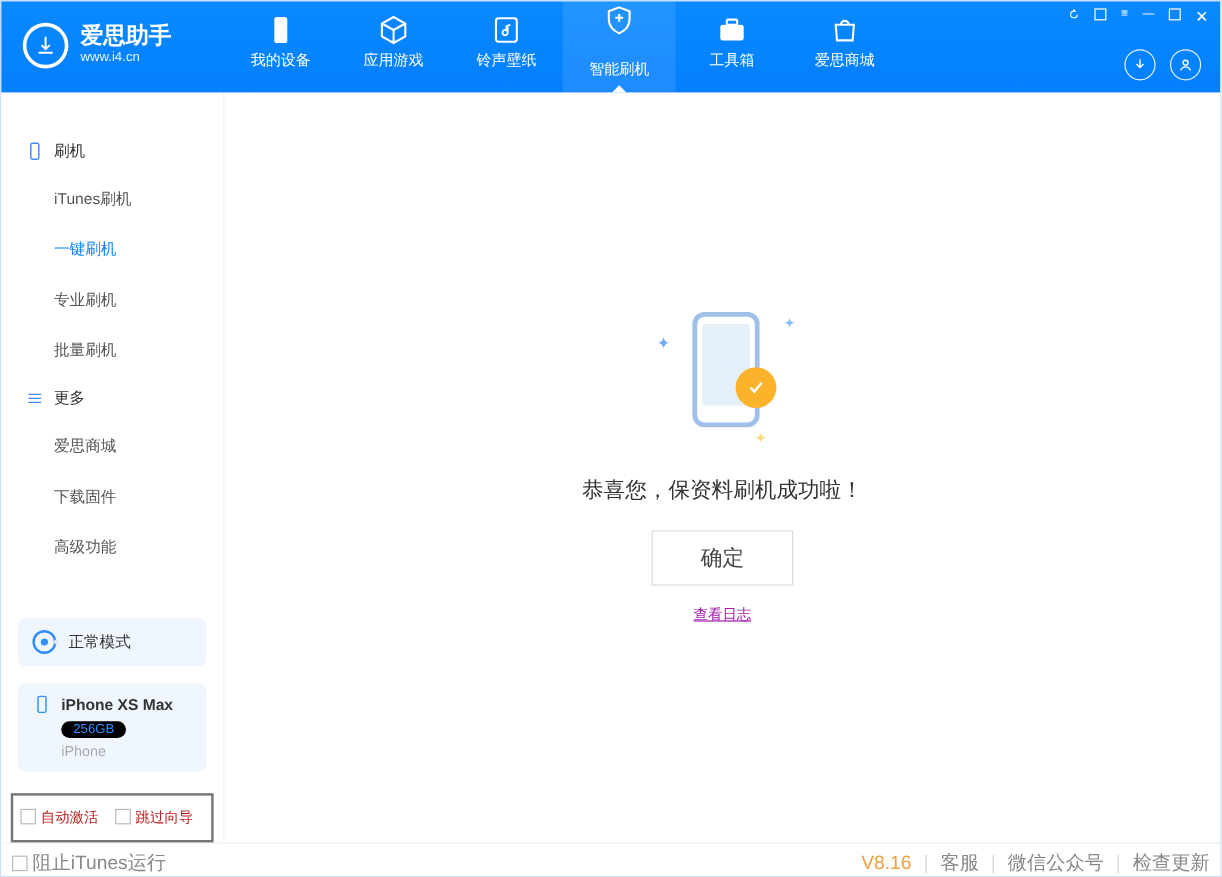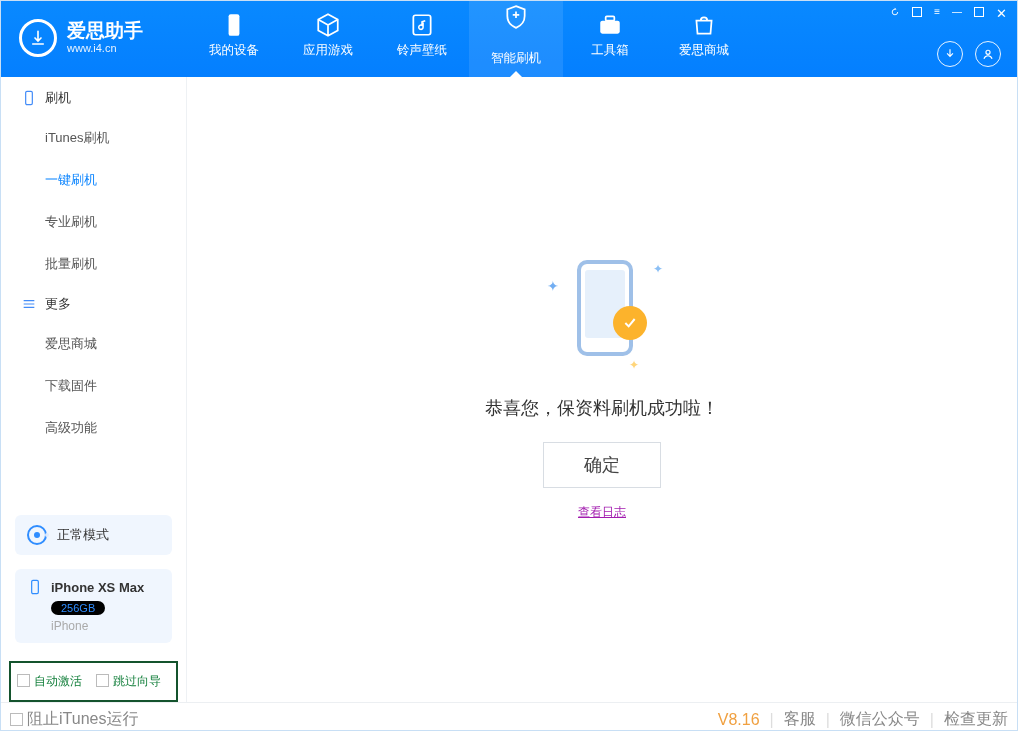--- a/index.html
+++ b/index.html
@@ -20,36 +20,36 @@
 
   .win-ctrls-top { position: absolute; top: 6px; right: 10px; display: flex; gap: 12px; color: #fff; }
   .win-ctrls-top span { cursor: pointer; font-size: 10px; line-height: 1; }
   .win-ctrls-top .box { width: 10px; height: 10px; border: 1px solid #fff; display: inline-block; }
   .hdr-right-icons { position: absolute; bottom: 10px; right: 16px; display: flex; gap: 12px; }
   .ring { width: 26px; height: 26px; border: 1.5px solid rgba(255,255,255,.9); border-radius: 50%; display: flex; align-items: center; justify-content: center; cursor: pointer; }
   .ring svg { width: 14px; height: 14px; stroke: #fff; fill: none; }
 
   .body { display: flex; height: calc(731px - 76px - 28px - 2px); }
   .sidebar { width: 186px; background: #fff; border-right: 1px solid #eef1f4; display: flex; flex-direction: column; }
-  .nav { padding: 2px 0 0 0; font-size: 13px; color: #333; }
+  .nav { padding: 30px 0 0 0; font-size: 13px; color: #333; }
   .nav .cat { display: flex; align-items: center; padding: 10px 20px; color: #333; font-weight: 500; }
   .nav .cat svg { width: 16px; height: 16px; margin-right: 8px; stroke: #438cf8; }
   .nav .item { padding: 12px 20px 12px 44px; color: #555; cursor: pointer; }
   .nav .item.active { color: #0a84ff; }
 
   .device-box { margin: 14px; background: #f0f6fe; border-radius: 6px; padding: 10px 12px; display: flex; align-items: center; gap: 10px; font-size: 13px; color: #333; }
   .device-box .dot { width: 20px; height: 20px; border-radius: 50%; border: 2px solid #2f8dff; display: flex; align-items: center; justify-content: center; }
   .device-box .dot span { width: 6px; height: 6px; background: #2f8dff; border-radius: 50%; display: block; box-shadow: 10px 0 0 -1px #ddeafe; }
 
   .device-info { margin: 0 14px 10px; background: #f0f6fe; border-radius: 6px; padding: 10px 12px; font-size: 12px; color: #666; }
   .device-info .row1 { display: flex; align-items: center; gap: 8px; color: #333; font-weight: 600; font-size: 13px; }
   .device-info .row1 svg { width: 16px; height: 16px; }
   .badge { display: inline-block; background: #000000; color: #2f8dff; border-radius: 10px; padding: 1px 10px; font-size: 11px; margin: 6px 0 4px 24px; }
 
-  .hl-box { border: 2px solid #14532d; margin: 8px 8px 0 8px; padding: 10px 6px; display: flex; gap: 14px; font-size: 12px; color: #15803d; text-align: right; }
+  .hl-box { border: 2px solid #737373; margin: 8px 8px 0 8px; padding: 10px 6px; display: flex; gap: 14px; font-size: 12px; color: #b91c1c; text-align: right; }
   .chk { width: 13px; height: 13px; border: 1px solid #bbb; display: inline-block; margin-right: 4px; vertical-align: -2px; }
 
   .main { flex: 1; position: relative; display: flex; flex-direction: column; align-items: center; justify-content: center; }
   .illus { position: relative; width: 150px; height: 110px; }
   .phone { position: absolute; left: 50px; top: 2px; width: 56px; height: 96px; border: 4px solid #9fc0e8; border-radius: 10px; background: #fff; }
   .phone .scr { position: absolute; inset: 6px 4px 14px 4px; background: #e6f0fb; border-radius: 3px; }
   .chk-c { position: absolute; right: 30px; top: 48px; width: 34px; height: 34px; border-radius: 50%; background: #fcb32c; display: flex; align-items: center; justify-content: center; }
   .chk-c svg { width: 16px; height: 16px; stroke: #fff; stroke-width: 3; fill: none; }
   .sp1 { position: absolute; left: 20px; top: 20px; color: #72aef2; font-size: 14px; }
   .sp2 { position: absolute; right: 14px; top: 4px; color: #8bbff5; font-size: 12px; }

